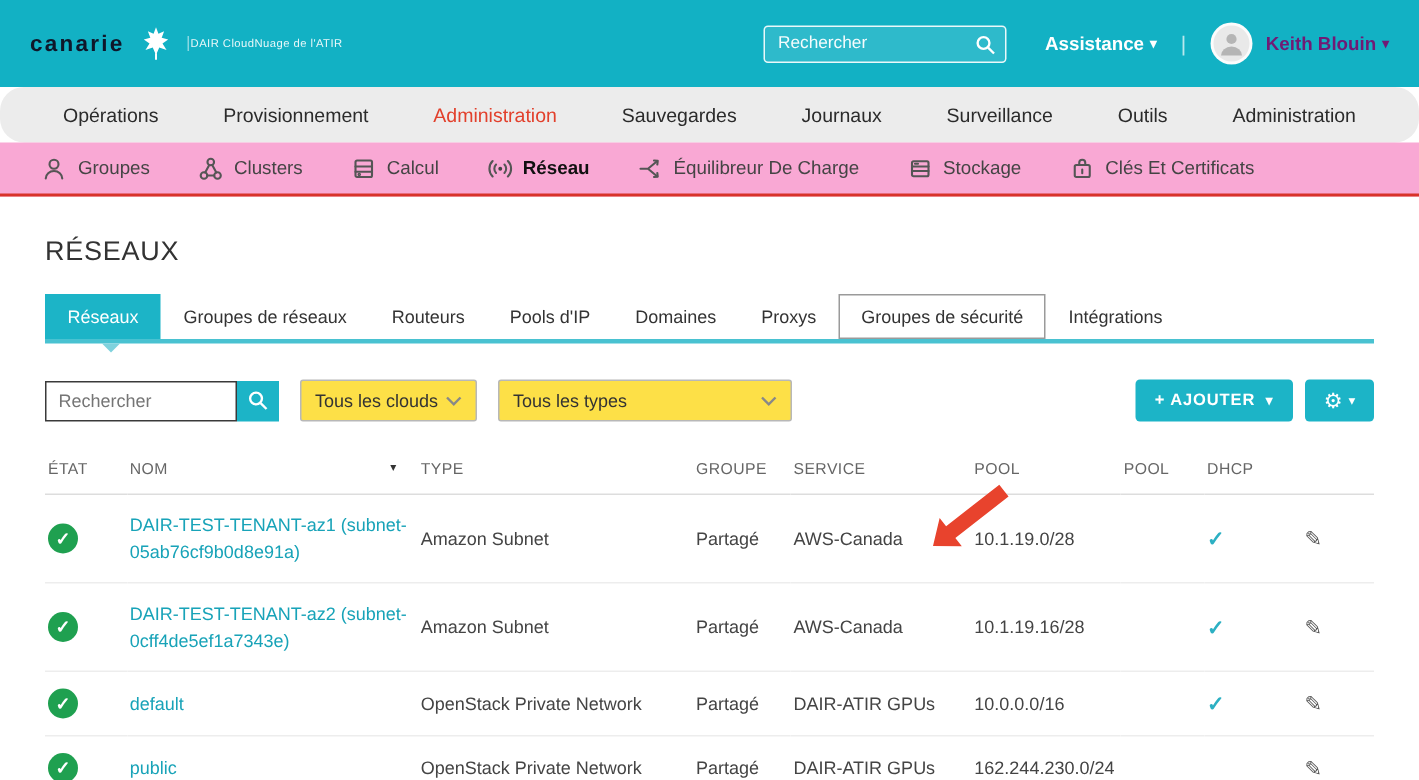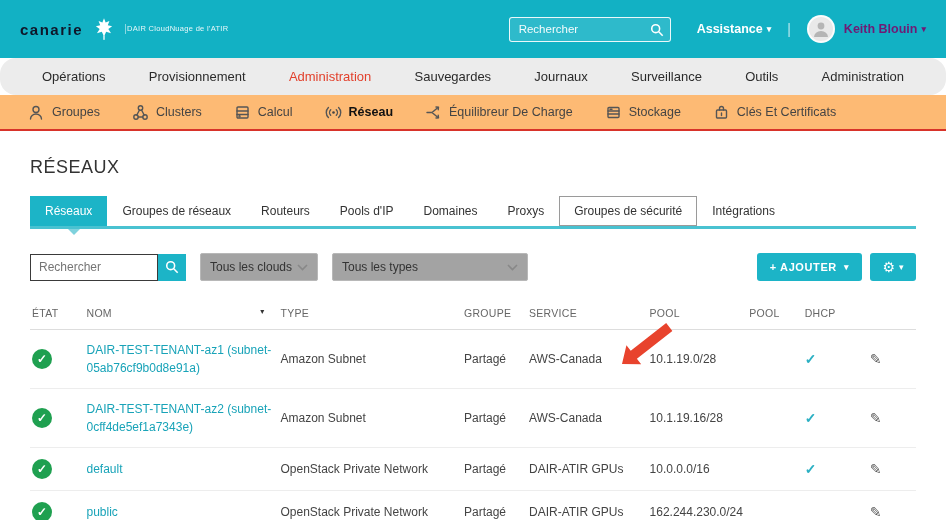--- a/index.html
+++ b/index.html
@@ -30,21 +30,21 @@
             display:flex; align-items:center; justify-content:center; overflow:hidden; cursor:pointer; }
   .user { margin-left:9px; color:#701a75; font-size:12.5px; font-weight:bold; display:flex; align-items:center; gap:4px; cursor:pointer; }
 
   
   .mainnav { height:37px; background:#ececec; display:flex; align-items:center;
              justify-content:space-between; padding:0 42px;border-radius:16px; }
   .nav-item { font-size:13px; color:#2b2b2b; cursor:pointer; text-decoration:none; }
   .nav-item.active { color:#e2402c; }
 
   
-  .subnav { height:36px; background:#fdba74; border-bottom:2px solid #d8332a;
+  .subnav { height:36px; background:#f9a8d4; border-bottom:2px solid #d8332a;
             display:flex; align-items:center; padding:0 28px; gap:32px; }
   .subnav-item { display:flex; align-items:center; gap:7px; font-size:12.5px; color:#444; cursor:pointer; }
   .subnav-item.active { color:#111; font-weight:bold; }
   .subnav svg { width:17px; height:17px; stroke:#555; fill:none; stroke-width:1.4; stroke-linecap:round; stroke-linejoin:round; }
 
   
   .content { padding:0 30px; position:relative; }
   .page-title { margin-top:26px; font-size:18px; font-weight:normal; color:#333; letter-spacing:.5px; }
 
   .tabs { margin-top:18px; display:flex; align-items:flex-end; position:relative; }
@@ -56,21 +56,21 @@
                border-left:6px solid transparent; border-right:6px solid transparent; border-top:6px solid #7fd2dd; }
 
   .annot-arrow { position:absolute; left:622px; top:192px; transform:rotate(-38deg); transform-origin:0 15px; z-index:5; pointer-events:none; }
 
   
   .filterbar { margin-top:24px; display:flex; align-items:center; }
   .searchbox { display:flex; align-items:center; }
   .searchbox input { width:128px; height:27px; border:1px solid #3a3a3a; padding:0 8px; font-size:12px; outline:none;
                      font-family:"Liberation Sans",sans-serif; color:#333; }
   .search-btn { width:28px; height:27px; background:#1cb4c7; border:none; display:flex; align-items:center; justify-content:center; cursor:pointer; }
-  .select { height:28px; border:1px solid #b8b8b8; border-radius:2px; background:#a3a3a3; display:flex;
+  .select { height:28px; border:1px solid #b8b8b8; border-radius:2px; background:#fde047; display:flex;
             align-items:center; justify-content:space-between; padding:0 9px; font-size:12px; color:#333; cursor:pointer; }
   .select.clouds { width:118px; margin-left:14px; }
   .select.types  { width:196px; margin-left:14px; }
   .chev { width:11px; height:7px; stroke:#888; fill:none; stroke-width:1.6; }
 
   .filter-right { margin-left:auto; display:flex; gap:8px; }
   .add-btn { height:28px; background:#1cb4c7; color:#fff; border:none; border-radius:3px; font-size:11px;
              font-weight:bold; letter-spacing:.6px; padding:0 13px; display:flex; align-items:center; gap:7px; cursor:pointer;
              font-family:"Liberation Sans",sans-serif; }
   .gear-btn { height:28px; width:46px; background:#1cb4c7; color:#fff; border:none; border-radius:3px;

